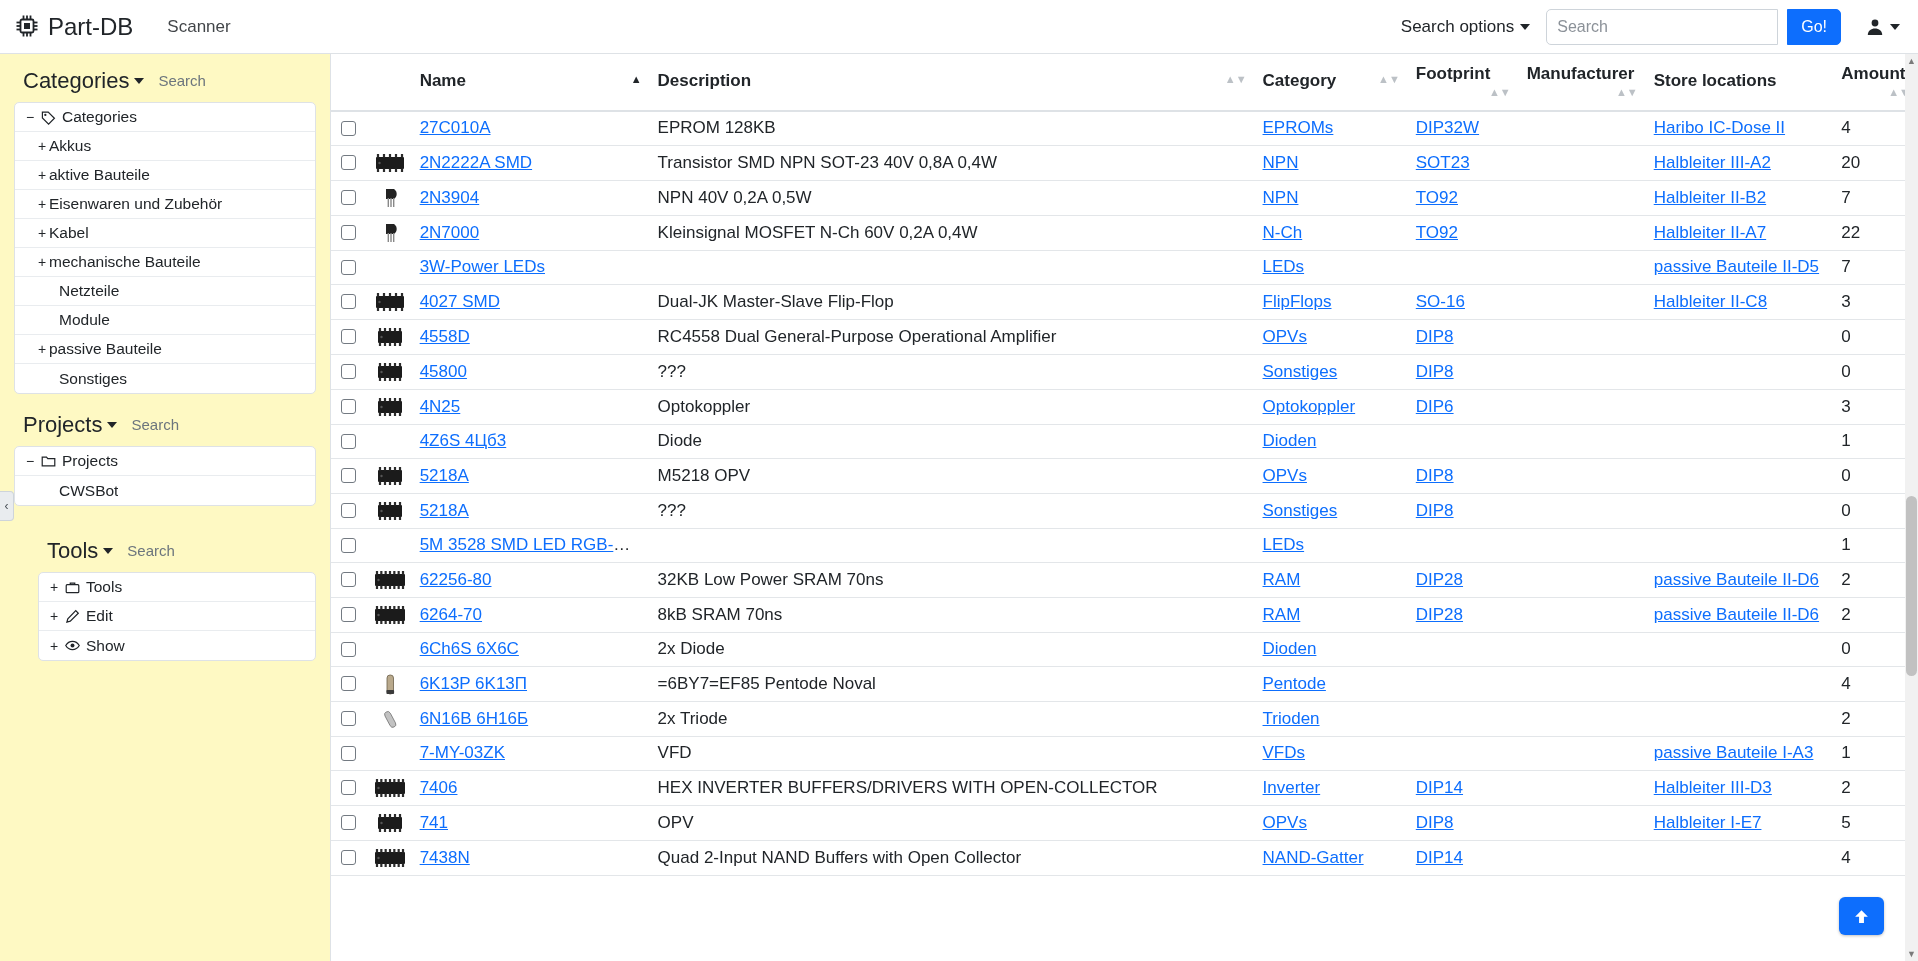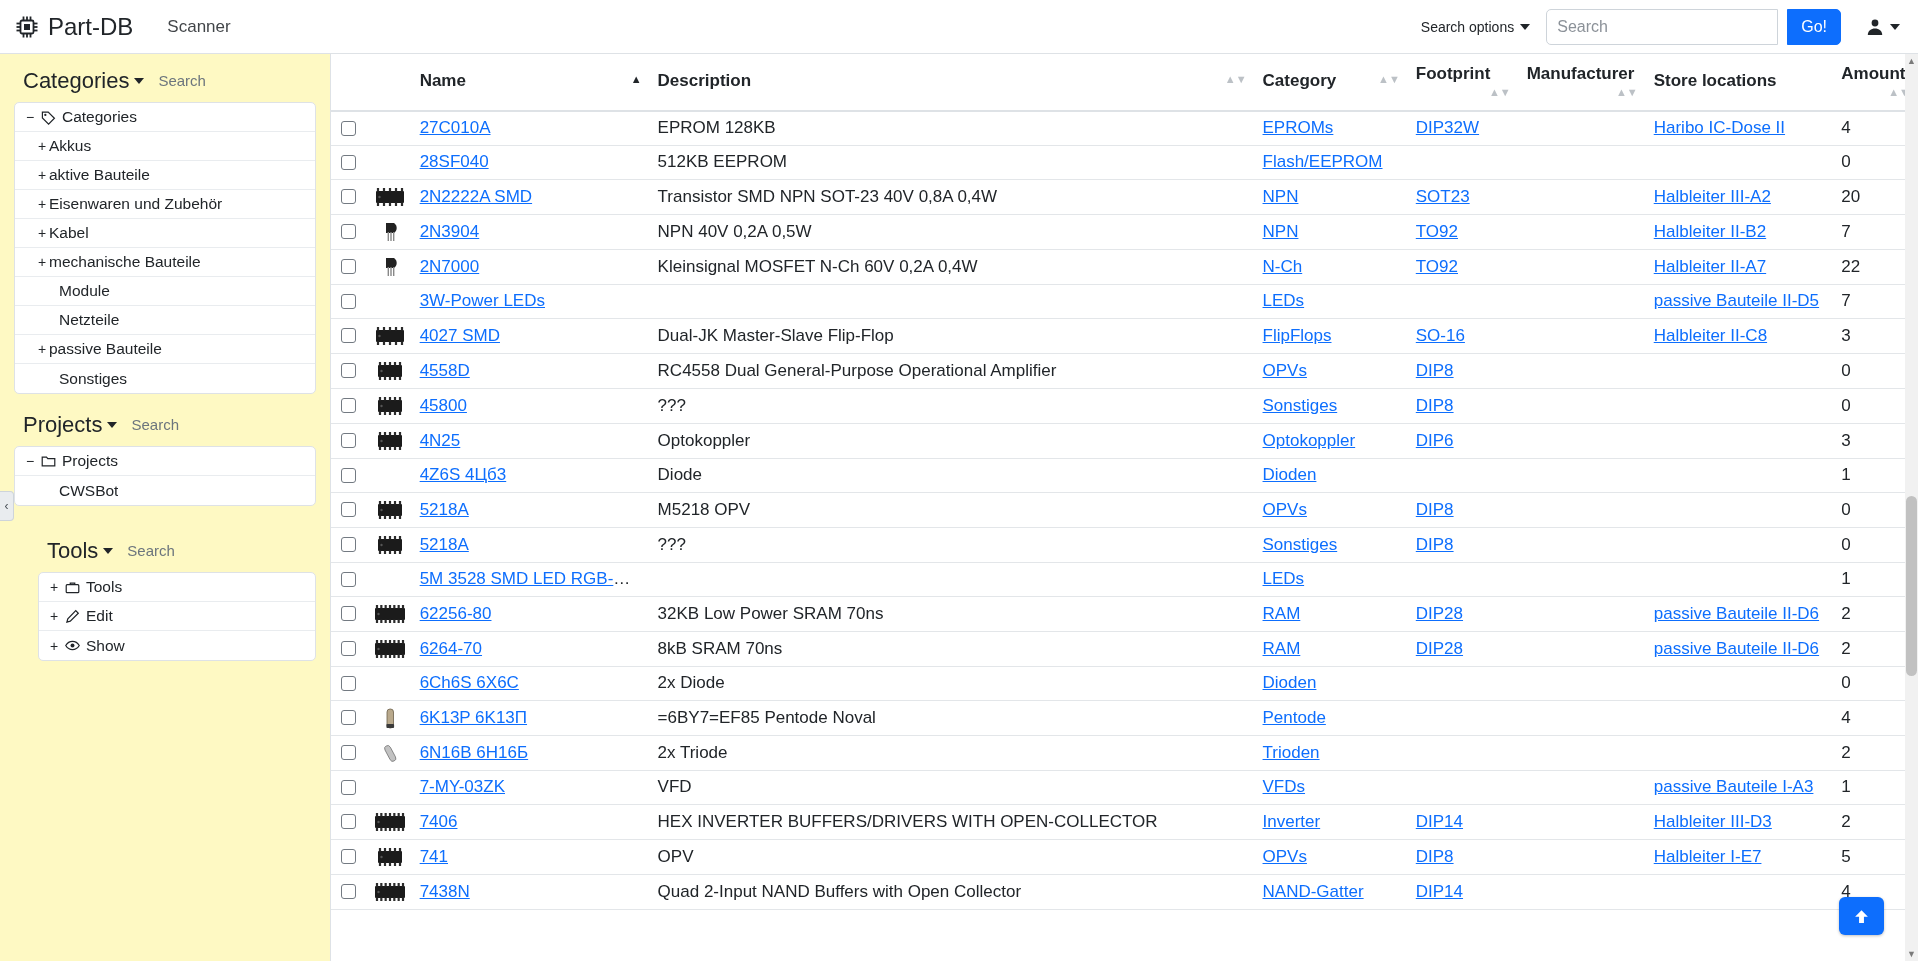--- a/index.html
+++ b/index.html
@@ -19,36 +19,36 @@
     height: 54px;
     display: flex;
     align-items: center;
     background: #fff;
     border-bottom: 1px solid #dee2e6;
     padding: 0 18px 0 14px;
     position: relative;
     z-index: 20;
   }
   .brand {
-    display: flex; align-items: center; gap: 8px;
+    display: flex; gap: 8px;
     font-size: 24px; font-weight: 400; color: #212529;
   }
   .brand-icon { width: 26px; height: 26px; display: block; }
   .nav-link-scanner {
     margin-left: 34px;
     font-size: 17px;
     color: #212529;
     opacity: .85;
   }
   .nav-right {
     margin-left: auto;
     display: flex; align-items: center; gap: 10px;
   }
   .search-options {
-    font-size: 14px; color: #212529;
+    font-size: 17px; color: #212529;
     display: flex; align-items: center; gap: 6px;
     padding: 4px 6px;
   }
   .caret-down {
     width: 0; height: 0;
     border-left: 5px solid transparent;
     border-right: 5px solid transparent;
     border-top: 6px solid #212529;
     display: inline-block;
   }
@@ -338,24 +338,24 @@
         </div>
         <div class="tree-row indent-1">
           <span class="expander">+</span>
           <span class="tree-label">Kabel</span>
         </div>
         <div class="tree-row indent-1">
           <span class="expander">+</span>
           <span class="tree-label">mechanische Bauteile</span>
         </div>
         <div class="tree-row indent-2">
+          <span class="tree-label">Netzteile</span>
+        </div>
+        <div class="tree-row indent-2">
           <span class="tree-label">Module</span>
-        </div>
-        <div class="tree-row indent-2">
-          <span class="tree-label">Netzteile</span>
         </div>
         <div class="tree-row indent-1">
           <span class="expander">+</span>
           <span class="tree-label">passive Bauteile</span>
         </div>
         <div class="tree-row indent-2">
           <span class="tree-label">Sonstiges</span>
         </div>
       </div>
     </div>
@@ -489,37 +489,20 @@
        <a>DIP32W</a></td>
      <td class="col-manu"></td>
      <td class="col-store">
        <a>Haribo IC-Dose II</a></td>
      <td class="col-amount amount">4</td>
           </tr>
           <tr>
             <td class="col-check">
        <span class="row-check"></span>
             </td>
-     <td class="col-pic"></td>
-     <td class="col-name">
-       <a>28SF040</a></td>
-     <td class="col-desc">512KB EEPROM</td>
-     <td class="col-cat">
-       <a>Flash/EEPROM</a></td>
-     <td class="col-fp">
-       </td>
-     <td class="col-manu"></td>
-     <td class="col-store">
-       </td>
-     <td class="col-amount amount">0</td>
-          </tr>
-          <tr>
-            <td class="col-check">
-       <span class="row-check"></span>
-            </td>
      <td class="col-pic">
               <svg class="thumb" viewBox="0 0 32 22">
       <rect x="2" y="5" width="28" height="12" rx="1" fill="#1b1b1b"></rect>
       <circle cx="5.5" cy="11" r="1.2" fill="#555"></circle>
                 <rect x="2.9" y="2" width="2.2" height="3.4" fill="#2b2b2b"></rect>
                 <rect x="2.9" y="16.6" width="2.2" height="3.4" fill="#2b2b2b"></rect>
                 <rect x="8.9" y="2" width="2.2" height="3.4" fill="#2b2b2b"></rect>
                 <rect x="8.9" y="16.6" width="2.2" height="3.4" fill="#2b2b2b"></rect>
                 <rect x="14.9" y="2" width="2.2" height="3.4" fill="#2b2b2b"></rect>
                 <rect x="14.9" y="16.6" width="2.2" height="3.4" fill="#2b2b2b"></rect>

